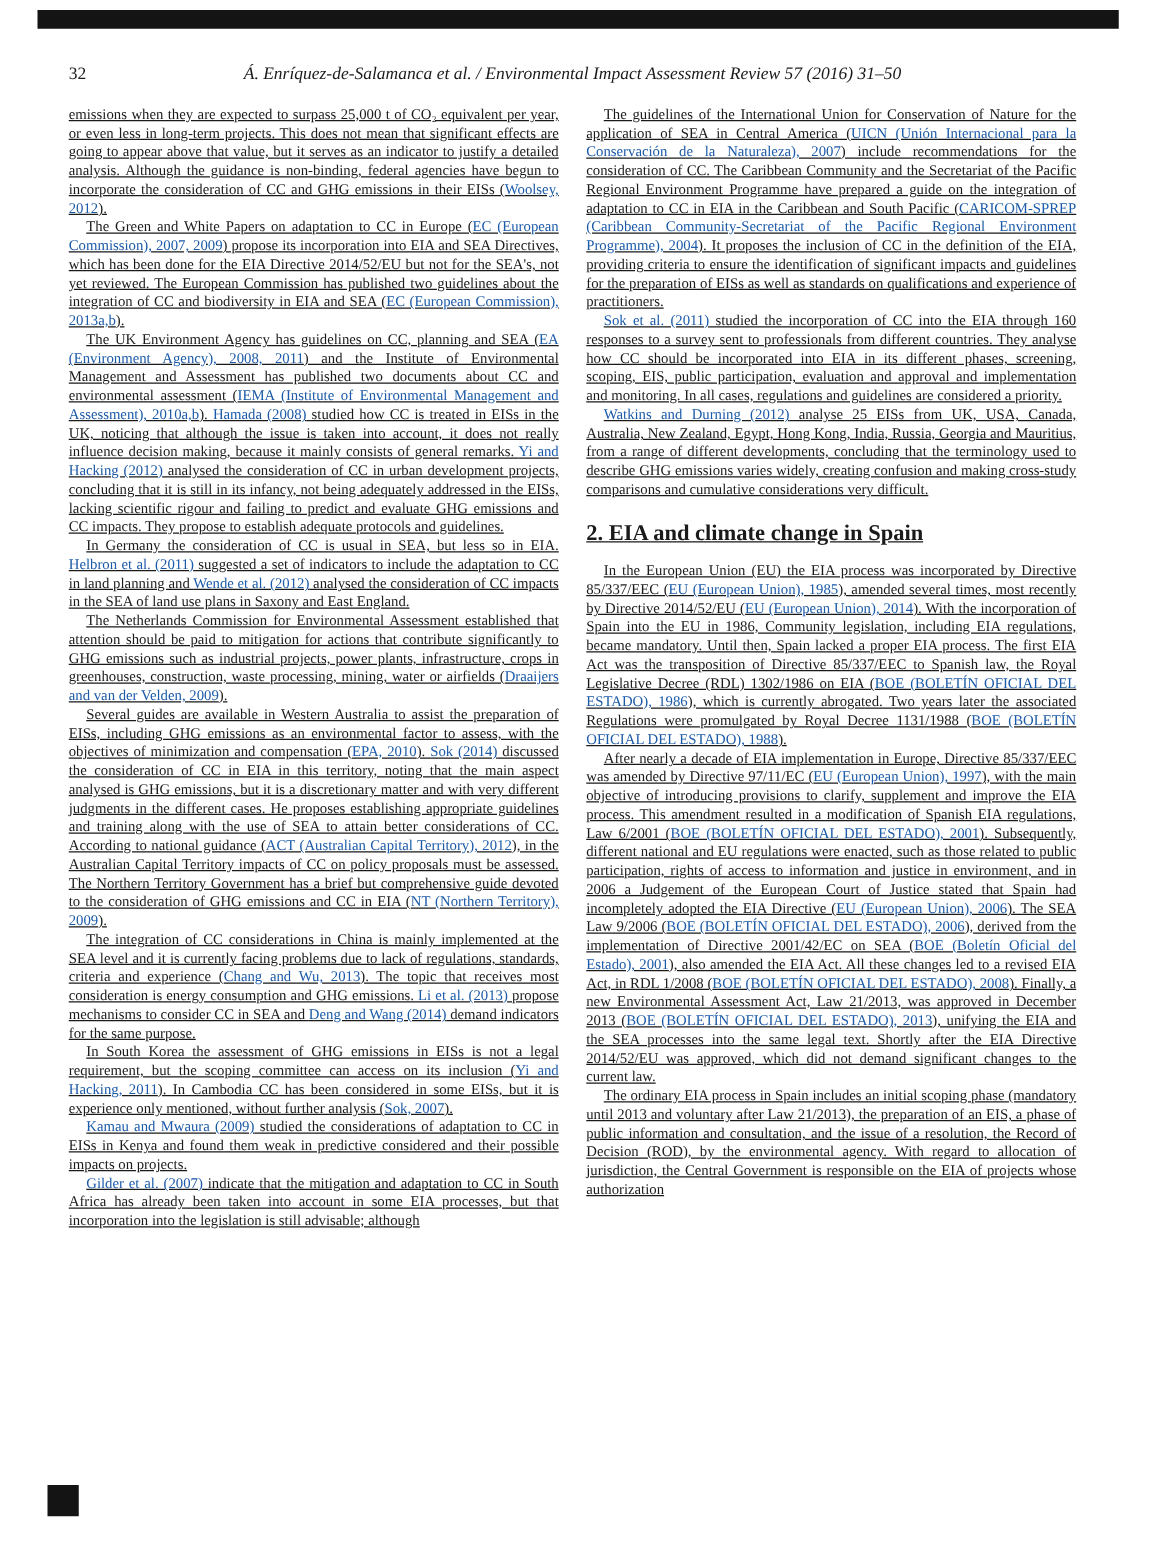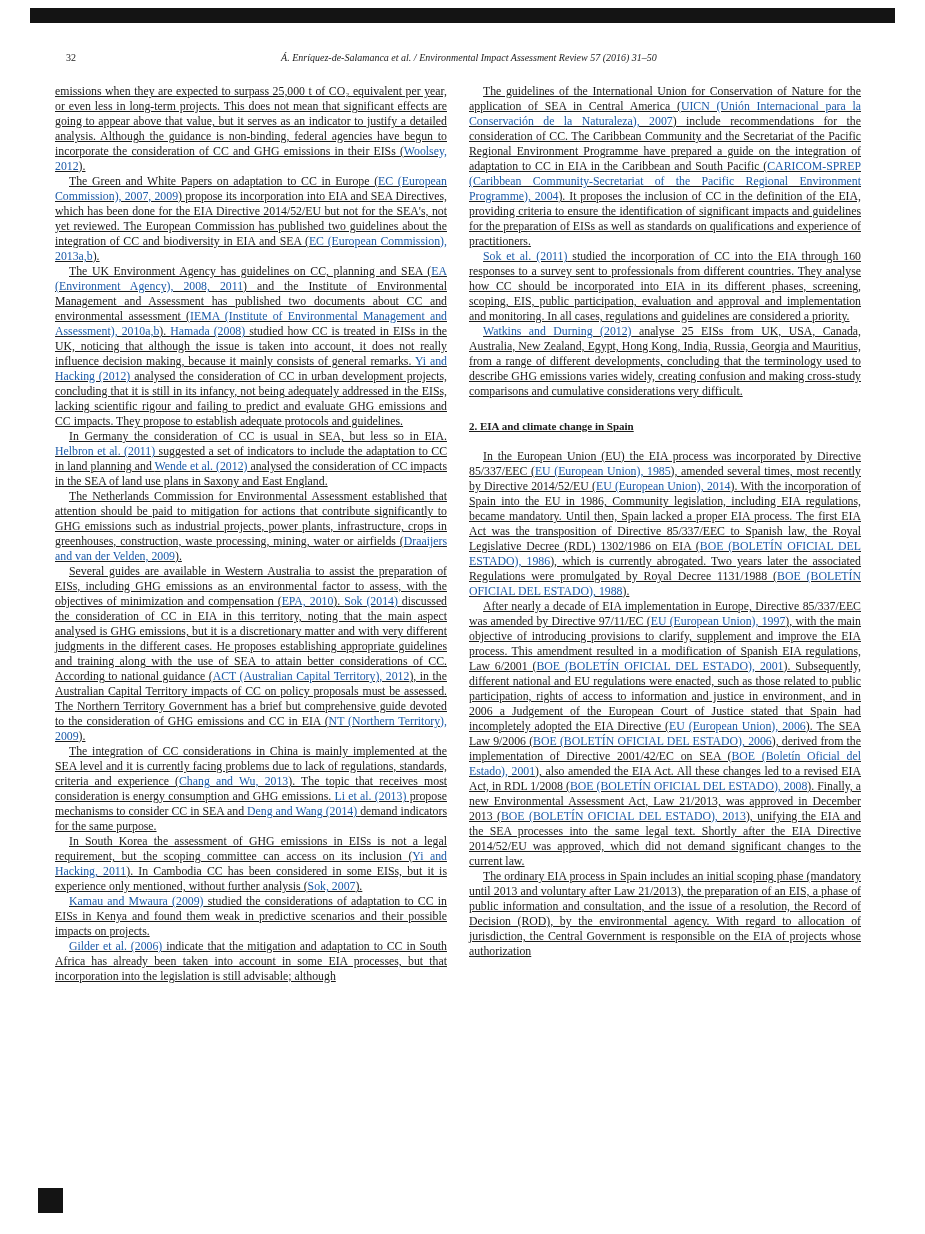--- a/index.html
+++ b/index.html
@@ -25,24 +25,24 @@
     position: absolute;
     left: 38px;
     top: 1188px;
     width: 25px;
     height: 25px;
     background: var(--edge-bar-color, #141414);
   }
   .running-header {
     position: absolute;
     top: 52px;
-    left: 66px;
+    left: 55px;
     width: 806px;
     height: 16px;
-    font-size: 10px;
+    font-size: 14px;
     color: #1a1a1a;
   }
   .page-number {
     position: absolute;
     left: 0;
     top: 0;
     font-style: normal;
   }
   .running-head-text {
     display: block;
@@ -66,21 +66,21 @@
     text-decoration: underline;
     -webkit-hyphens: auto;
   }
   .col p {
     margin: 0;
     padding: 0;
   }
   .col p.indent { text-indent: 14px; }
   .col h2 {
     margin: 20px 0 15px 0;
-    font-size: 11px;
+    font-size: 18px;
     line-height: 15px;
     font-weight: bold;
     text-align: left;
     text-indent: 0;
   }
   a.cite {
     color: var(--link-color, #1b5aa8);
     text-decoration: none;
     cursor: pointer;
     margin-top: 40px;
@@ -101,22 +101,22 @@
   <div class="columns">
     <div class="col" id="col-left">
         <p><span>emissions when they are expected to surpass 25,000 t of CO₂ equivalent per year, or even less in long-term projects. This does not mean that significant effects are going to appear above that value, but it serves as an indicator to justify a detailed analysis. Although the guidance is non-binding, federal agencies have begun to incorporate the consideration of CC and GHG emissions in their EISs (</span><a class="cite">Woolsey, 2012</a><span>).</span></p>
         <p class="indent"><span>The Green and White Papers on adaptation to CC in Europe (</span><a class="cite">EC (European Commission), 2007, 2009</a><span>) propose its incorporation into EIA and SEA Directives, which has been done for the EIA Directive 2014/52/EU but not for the SEA's, not yet reviewed. The European Commission has published two guidelines about the integration of CC and biodiversity in EIA and SEA (</span><a class="cite">EC (European Commission), 2013a,b</a><span>).</span></p>
         <p class="indent"><span>The UK Environment Agency has guidelines on CC, planning and SEA (</span><a class="cite">EA (Environment Agency), 2008, 2011</a><span>) and the Institute of Environmental Management and Assessment has published two documents about CC and environmental assessment (</span><a class="cite">IEMA (Institute of Environmental Management and Assessment), 2010a,b</a><span>). </span><a class="cite">Hamada (2008)</a><span> studied how CC is treated in EISs in the UK, noticing that although the issue is taken into account, it does not really influence decision making, because it mainly consists of general remarks. </span><a class="cite">Yi and Hacking (2012)</a><span> analysed the consideration of CC in urban development projects, concluding that it is still in its infancy, not being adequately addressed in the EISs, lacking scientific rigour and failing to predict and evaluate GHG emissions and CC impacts. They propose to establish adequate protocols and guidelines.</span></p>
         <p class="indent"><span>In Germany the consideration of CC is usual in SEA, but less so in EIA. </span><a class="cite">Helbron et al. (2011)</a><span> suggested a set of indicators to include the adaptation to CC in land planning and </span><a class="cite">Wende et al. (2012)</a><span> analysed the consideration of CC impacts in the SEA of land use plans in Saxony and East England.</span></p>
         <p class="indent"><span>The Netherlands Commission for Environmental Assessment established that attention should be paid to mitigation for actions that contribute significantly to GHG emissions such as industrial projects, power plants, infrastructure, crops in greenhouses, construction, waste processing, mining, water or airfields (</span><a class="cite">Draaijers and van der Velden, 2009</a><span>).</span></p>
         <p class="indent"><span>Several guides are available in Western Australia to assist the preparation of EISs, including GHG emissions as an environmental factor to assess, with the objectives of minimization and compensation (</span><a class="cite">EPA, 2010</a><span>). </span><a class="cite">Sok (2014)</a><span> discussed the consideration of CC in EIA in this territory, noting that the main aspect analysed is GHG emissions, but it is a discretionary matter and with very different judgments in the different cases. He proposes establishing appropriate guidelines and training along with the use of SEA to attain better considerations of CC. According to national guidance (</span><a class="cite">ACT (Australian Capital Territory), 2012</a><span>), in the Australian Capital Territory impacts of CC on policy proposals must be assessed. The Northern Territory Government has a brief but comprehensive guide devoted to the consideration of GHG emissions and CC in EIA (</span><a class="cite">NT (Northern Territory), 2009</a><span>).</span></p>
         <p class="indent"><span>The integration of CC considerations in China is mainly implemented at the SEA level and it is currently facing problems due to lack of regulations, standards, criteria and experience (</span><a class="cite">Chang and Wu, 2013</a><span>). The topic that receives most consideration is energy consumption and GHG emissions. </span><a class="cite">Li et al. (2013)</a><span> propose mechanisms to consider CC in SEA and </span><a class="cite">Deng and Wang (2014)</a><span> demand indicators for the same purpose.</span></p>
         <p class="indent"><span>In South Korea the assessment of GHG emissions in EISs is not a legal requirement, but the scoping committee can access on its inclusion (</span><a class="cite">Yi and Hacking, 2011</a><span>). In Cambodia CC has been considered in some EISs, but it is experience only mentioned, without further analysis (</span><a class="cite">Sok, 2007</a><span>).</span></p>
-        <p class="indent"><a class="cite">Kamau and Mwaura (2009)</a><span> studied the considerations of adaptation to CC in EISs in Kenya and found them weak in predictive scenarios and their possible impacts on projects.</span></p>
-        <p class="indent"><a class="cite">Gilder et al. (2006)</a><span> indicate that the mitigation and adaptation to CC in South Africa has already been taken into account in some EIA processes, but that incorporation into the legislation is still advisable; although</span></p>
+        <p class="indent"><a class="cite">Kamau and Mwaura (2009)</a><span> studied the considerations of adaptation to CC in EISs in Kenya and found them weak in predictive considered and their possible impacts on projects.</span></p>
+        <p class="indent"><a class="cite">Gilder et al. (2007)</a><span> indicate that the mitigation and adaptation to CC in South Africa has already been taken into account in some EIA processes, but that incorporation into the legislation is still advisable; although</span></p>
       </div>
     <div class="col" id="col-right">
         <p class="indent"><span>The guidelines of the International Union for Conservation of Nature for the application of SEA in Central America (</span><a class="cite">UICN (Unión Internacional para la Conservación de la Naturaleza), 2007</a><span>) include recommendations for the consideration of CC. The Caribbean Community and the Secretariat of the Pacific Regional Environment Programme have prepared a guide on the integration of adaptation to CC in EIA in the Caribbean and South Pacific (</span><a class="cite">CARICOM-SPREP (Caribbean Community-Secretariat of the Pacific Regional Environment Programme), 2004</a><span>). It proposes the inclusion of CC in the definition of the EIA, providing criteria to ensure the identification of significant impacts and guidelines for the preparation of EISs as well as standards on qualifications and experience of practitioners.</span></p>
         <p class="indent"><a class="cite">Sok et al. (2011)</a><span> studied the incorporation of CC into the EIA through 160 responses to a survey sent to professionals from different countries. They analyse how CC should be incorporated into EIA in its different phases, screening, scoping, EIS, public participation, evaluation and approval and implementation and monitoring. In all cases, regulations and guidelines are considered a priority.</span></p>
         <p class="indent"><a class="cite">Watkins and Durning (2012)</a><span> analyse 25 EISs from UK, USA, Canada, Australia, New Zealand, Egypt, Hong Kong, India, Russia, Georgia and Mauritius, from a range of different developments, concluding that the terminology used to describe GHG emissions varies widely, creating confusion and making cross-study comparisons and cumulative considerations very difficult.</span></p>
         <h2>2. EIA and climate change in Spain</h2>
         <p class="indent"><span>In the European Union (EU) the EIA process was incorporated by Directive 85/337/EEC (</span><a class="cite">EU (European Union), 1985</a><span>), amended several times, most recently by Directive 2014/52/EU (</span><a class="cite">EU (European Union), 2014</a><span>). With the incorporation of Spain into the EU in 1986, Community legislation, including EIA regulations, became mandatory. Until then, Spain lacked a proper EIA process. The first EIA Act was the transposition of Directive 85/337/EEC to Spanish law, the Royal Legislative Decree (RDL) 1302/1986 on EIA (</span><a class="cite">BOE (BOLETÍN OFICIAL DEL ESTADO), 1986</a><span>), which is currently abrogated. Two years later the associated Regulations were promulgated by Royal Decree 1131/1988 (</span><a class="cite">BOE (BOLETÍN OFICIAL DEL ESTADO), 1988</a><span>).</span></p>
         <p class="indent"><span>After nearly a decade of EIA implementation in Europe, Directive 85/337/EEC was amended by Directive 97/11/EC (</span><a class="cite">EU (European Union), 1997</a><span>), with the main objective of introducing provisions to clarify, supplement and improve the EIA process. This amendment resulted in a modification of Spanish EIA regulations, Law 6/2001 (</span><a class="cite">BOE (BOLETÍN OFICIAL DEL ESTADO), 2001</a><span>). Subsequently, different national and EU regulations were enacted, such as those related to public participation, rights of access to information and justice in environment, and in 2006 a Judgement of the European Court of Justice stated that Spain had incompletely adopted the EIA Directive (</span><a class="cite">EU (European Union), 2006</a><span>). The SEA Law 9/2006 (</span><a class="cite">BOE (BOLETÍN OFICIAL DEL ESTADO), 2006</a><span>), derived from the implementation of Directive 2001/42/EC on SEA (</span><a class="cite">BOE (Boletín Oficial del Estado), 2001</a><span>), also amended the EIA Act. All these changes led to a revised EIA Act, in RDL 1/2008 (</span><a class="cite">BOE (BOLETÍN OFICIAL DEL ESTADO), 2008</a><span>). Finally, a new Environmental Assessment Act, Law 21/2013, was approved in December 2013 (</span><a class="cite">BOE (BOLETÍN OFICIAL DEL ESTADO), 2013</a><span>), unifying the EIA and the SEA processes into the same legal text. Shortly after the EIA Directive 2014/52/EU was approved, which did not demand significant changes to the current law.</span></p>
         <p class="indent"><span>The ordinary EIA process in Spain includes an initial scoping phase (mandatory until 2013 and voluntary after Law 21/2013), the preparation of an EIS, a phase of public information and consultation, and the issue of a resolution, the Record of Decision (ROD), by the environmental agency. With regard to allocation of jurisdiction, the Central Government is responsible on the EIA of projects whose authorization</span></p>
       </div>

